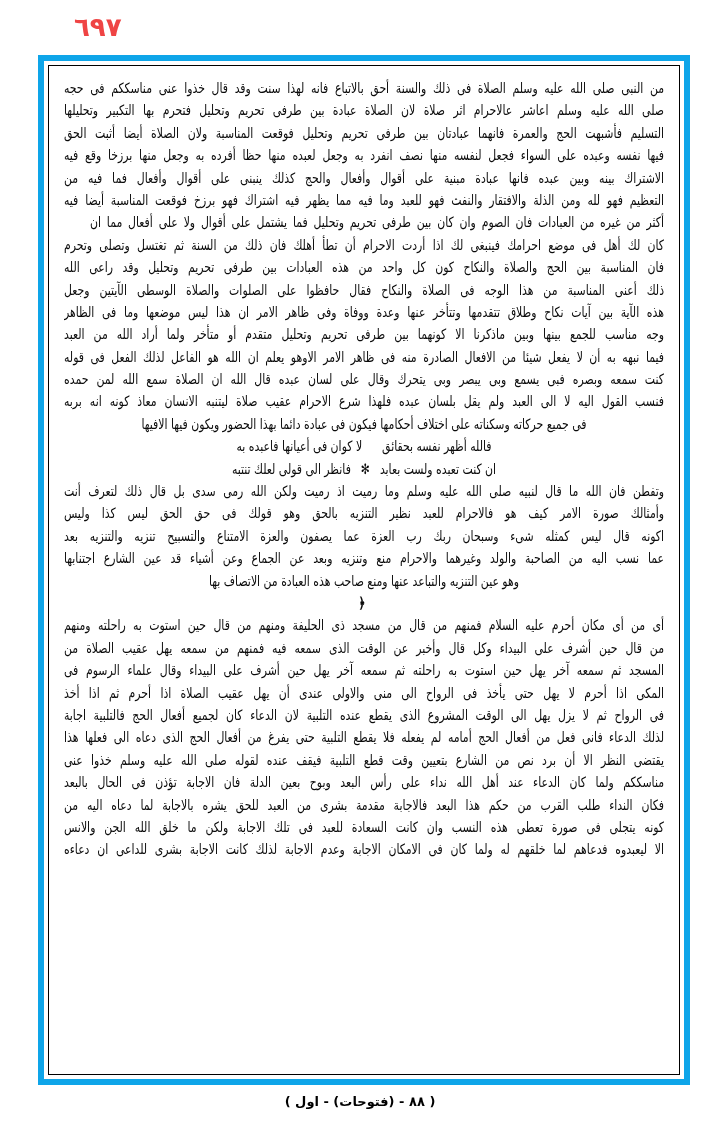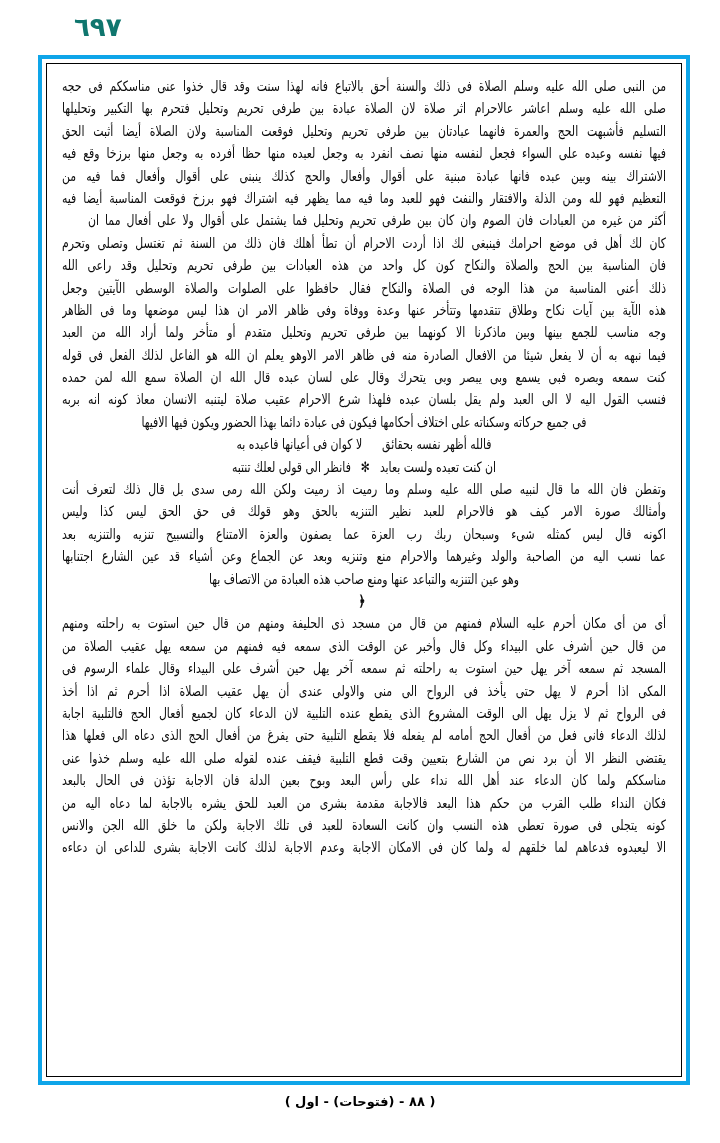--- a/index.html
+++ b/index.html
@@ -22,32 +22,32 @@
     position: absolute;
     top: 14px;
     left: 74px;
     width: 120px;
     text-align: left;
     direction: ltr;
     font-family: "DejaVu Sans", sans-serif;
     font-size: 26px;
     font-weight: 700;
     letter-spacing: 0.5px;
-    color: #0f766e;
+    color: #ef4444;
     line-height: 1;
   }
 
   
   .frame-outer {
     position: absolute;
     left: 38px;
     top: 55px;
     width: 652px;
     height: 1030px;
-    border: 4px solid #0ea5e9;
+    border: 6px solid #0ea5e9;
     box-sizing: border-box;
     background: #fff;
   }
   .frame-inner {
     position: absolute;
     left: 4px;
     top: 4px;
     right: 4px;
     bottom: 4px;
     border: 1.5px solid #000;

